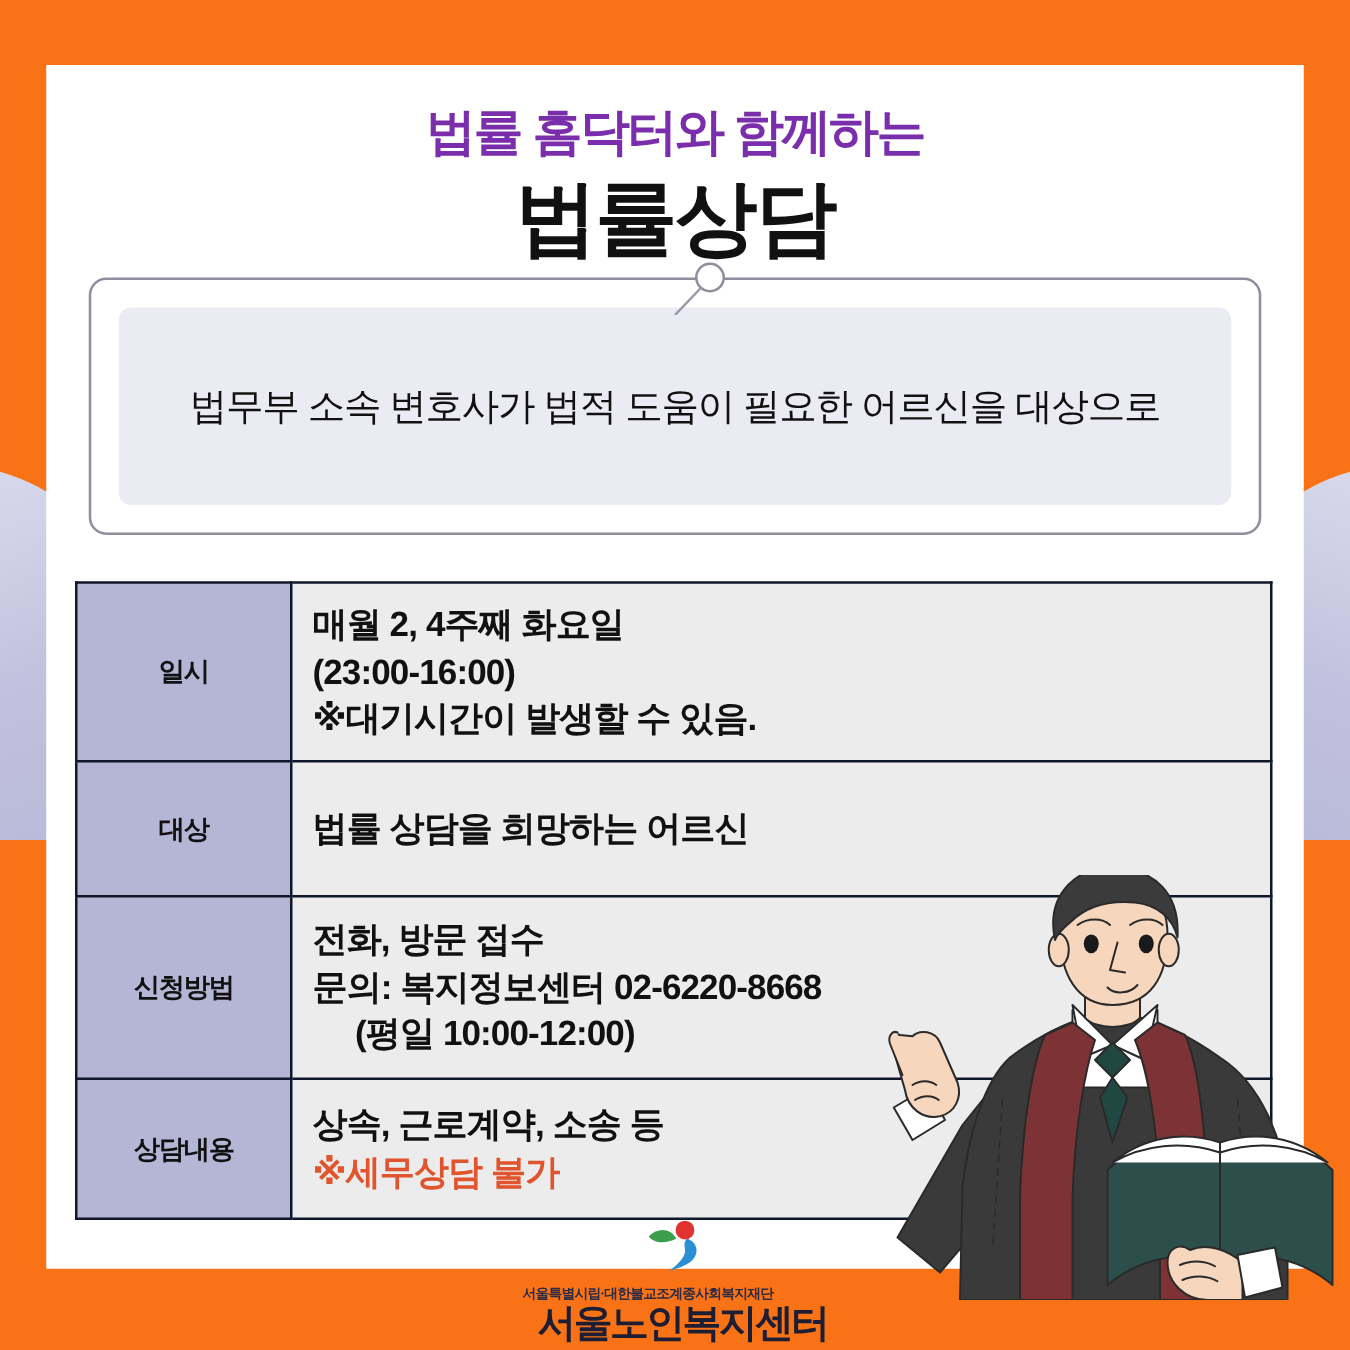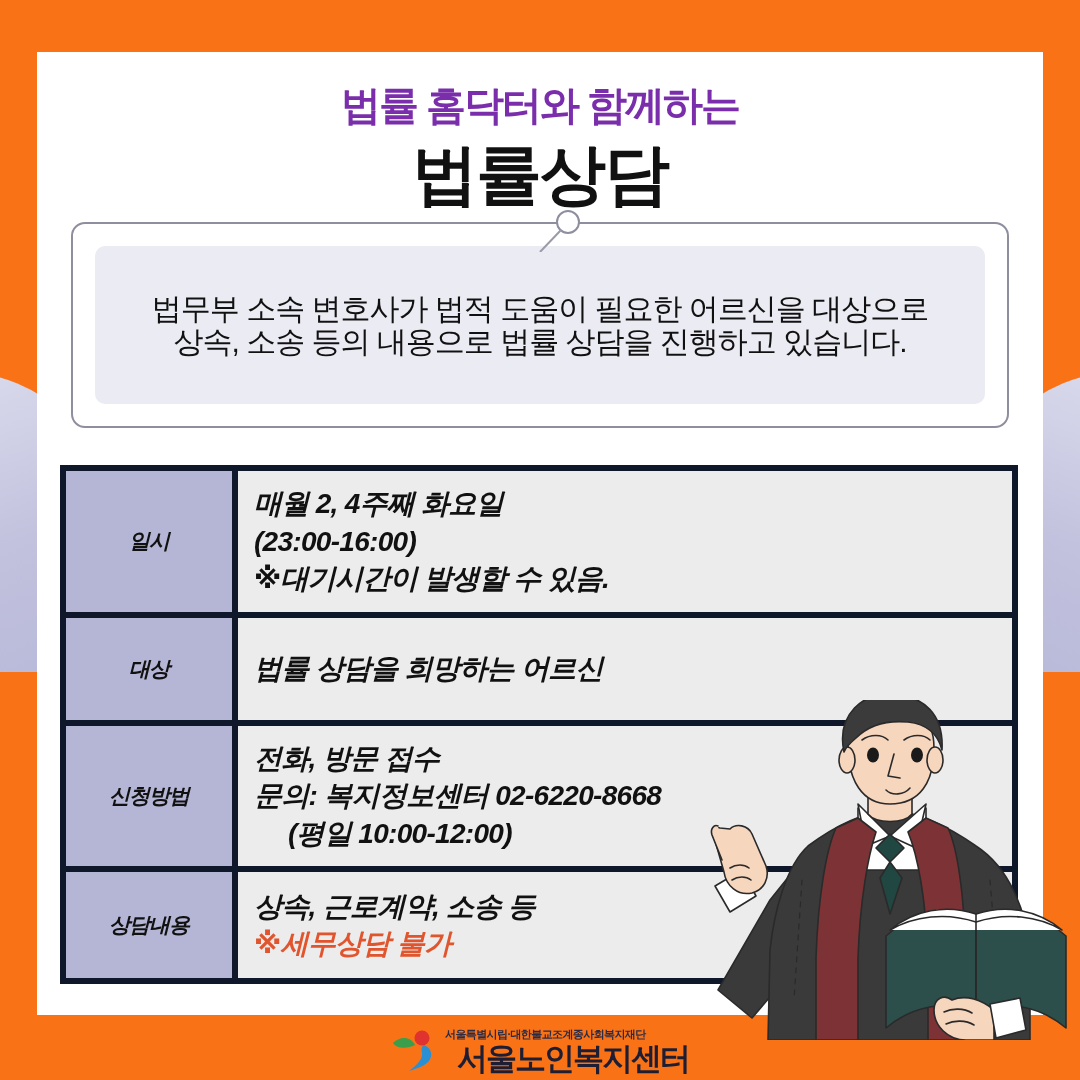--- a/index.html
+++ b/index.html
@@ -119,23 +119,22 @@
   
   .info-table {
     position: absolute;
     left: 23px;
     top: 413px;
     width: 958px;
     border-collapse: collapse;
     table-layout: fixed;
   }
   .info-table td {
-    border: 6px solid #0f172a;
+    border: 2px solid #0f172a;
     vertical-align: middle;
-    font-style: italic;
   }
   .info-table td.label {
     width: 172px;
     background: #b5b5d6;
     text-align: center;
     font-size: 21px;
     font-weight: 800;
     color: #111111;
     letter-spacing: -1px;
     padding: 6px 0;
@@ -170,20 +169,21 @@
 
   
   .footer {
     position: absolute;
     left: 0; right: 0;
     bottom: 6px;
     display: flex;
     align-items: center;
     justify-content: center;
     gap: 8px;
+    flex-direction: column;
   }
   .footer-text { display: flex; flex-direction: column; align-items: flex-start; }
   .org-sub {
     font-size: 11px;
     font-weight: 700;
     color: #2b2b45;
     letter-spacing: -0.6px;
     white-space: nowrap;
     margin-bottom: 1px;
   }
@@ -206,21 +206,20 @@
   <div class="blob blob-right"></div>
 
   <div class="card">
 
     <div class="subtitle">법률 홈닥터와 함께하는</div>
     <div class="title">법률상담</div>
 
     <div class="desc-outline">
       <div class="desc-inner">
         <div class="desc-line">법무부 소속 변호사가 법적 도움이 필요한 어르신을 대상으로</div>
-        <div class="desc-line">상속, 소송 등의 내용으로 법률 상담을 진행하고 있습니다.</div>
       </div>
     </div>
 
     <svg class="pin" viewBox="0 0 60 50">
       <circle cx="36" cy="20" r="11" fill="#ffffff" stroke="#8e8e9e" stroke-width="2"></circle>
       <line x1="29" y1="28" x2="8" y2="50" stroke="#9a9aa8" stroke-width="2"></line>
     </svg>
 
     <table class="info-table">
       <tbody>

